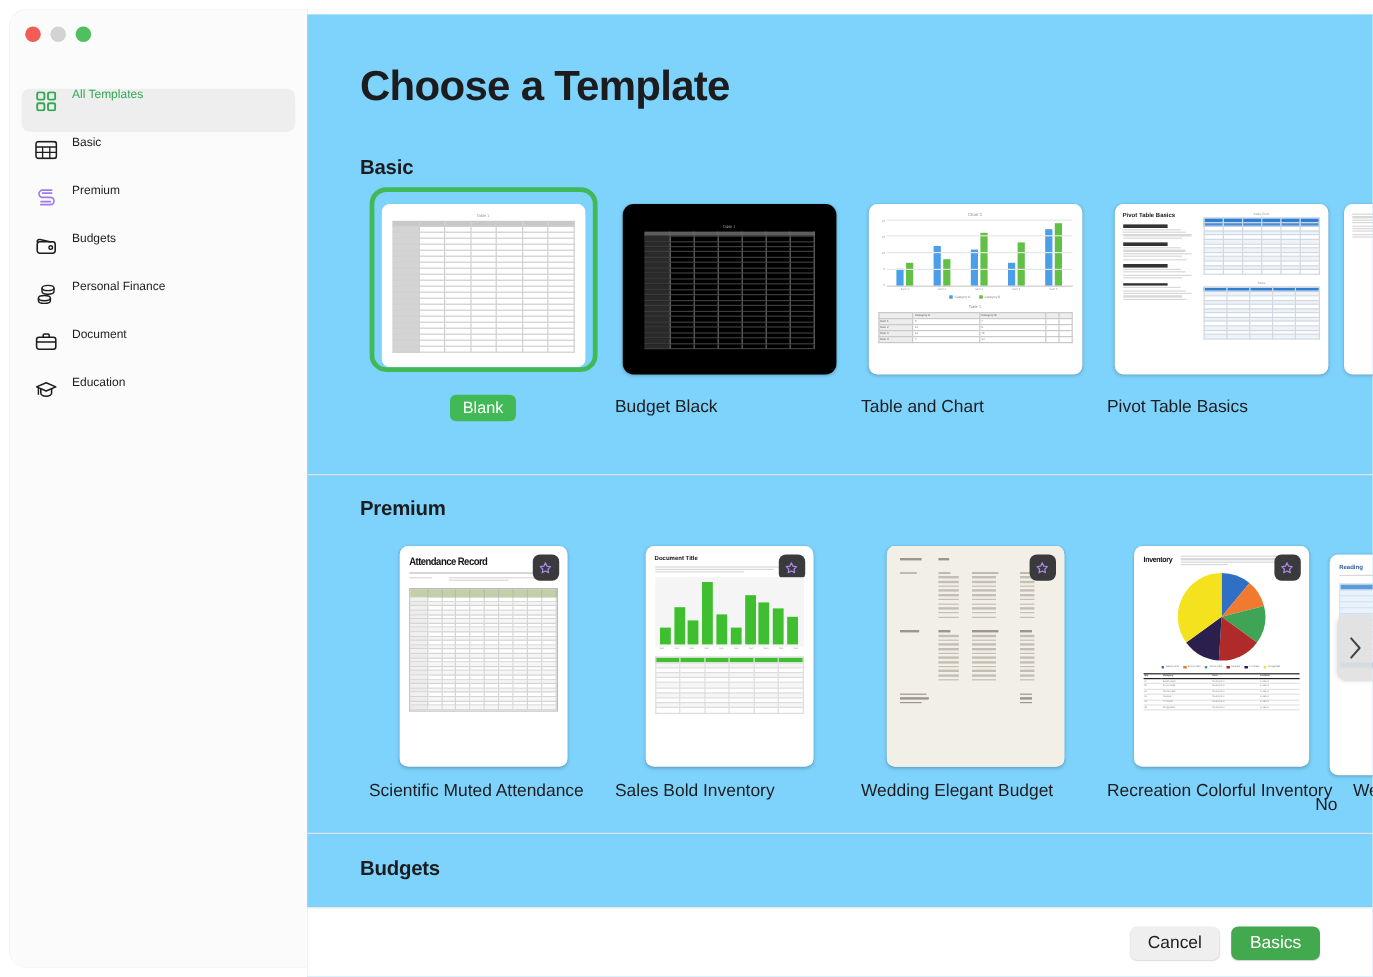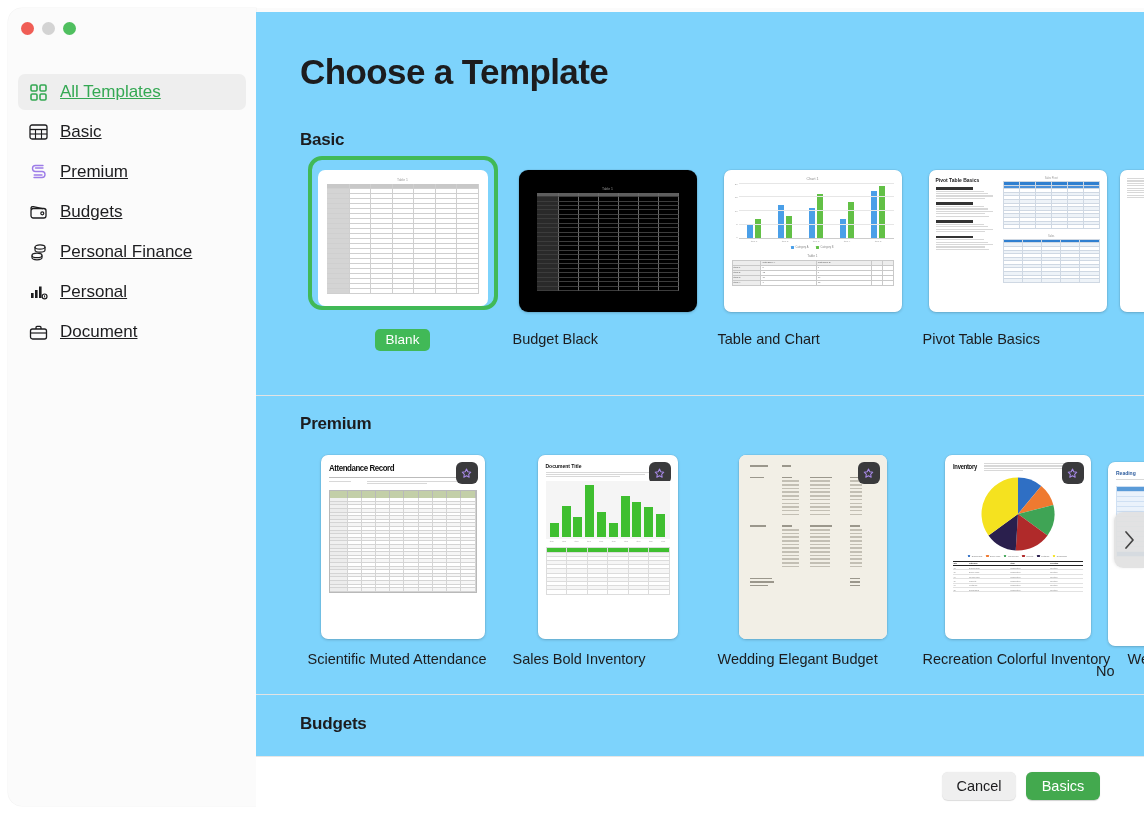--- a/index.html
+++ b/index.html
@@ -30,27 +30,26 @@
     position: absolute; left: 13px; top: 14px;
     display: flex; gap: 8px; align-items: center;
   }
   .tl { width: 13px; height: 13px; border-radius: 50%; display: block; }
   .tl.red { background: #f05d55; }
   .tl.yellow { background: #d3d3d3; }
   .tl.green { background: #4fbf5f; }
 
   .side-list { position: absolute; left: 10px; top: 66px; width: 228px; }
   .side-item {
-    display: flex; align-items: center; gap: 11px;
+    display: flex; align-items: flex-start; gap: 11px;
     height: 36px; padding: 0 10px;
     border-radius: 7px;
-    color: #1d1d1f; font-size: 17px;
+    color: #1d1d1f; font-size: 10px;
     margin-bottom: 4px;
     cursor: default;
-    text-decoration: underline;
   }
   .side-item.active { background: #eeeeee; color: #34a853; }
   .side-item .ico { width: 21px; height: 21px; display: flex; align-items: center; justify-content: center; flex: 0 0 21px; }
   .side-item .ico svg { display: block; }
   .side-label { white-space: nowrap; }
 
   
   .content {
     position: absolute; left: 256px; top: 12px;
     width: 888px; height: 814px;
@@ -330,44 +329,42 @@
           <svg width="18" height="18" viewBox="0 0 18 18">
               <ellipse cx="10" cy="4" rx="5" ry="2.2" fill="none" stroke="#1d1d1f" stroke-width="1.2"></ellipse>
               <path d="M5 4 v3 c0 1.2 2.2 2.2 5 2.2 s5-1 5-2.2 V4" fill="none" stroke="#1d1d1f" stroke-width="1.2"></path>
               <ellipse cx="7" cy="12.4" rx="5" ry="2.2" fill="none" stroke="#1d1d1f" stroke-width="1.2"></ellipse>
               <path d="M2 12.4 v2.2 c0 1.2 2.2 2.2 5 2.2 s5-1 5-2.2 v-2.2" fill="none" stroke="#1d1d1f" stroke-width="1.2"></path>
             </svg>
         </span>
         <span class="side-label">Personal Finance</span>
       </div>
 
-      <div class="side-item">
-        <span class="ico">
-          <svg width="18" height="17" viewBox="0 0 18 17">
-              <rect x="1" y="9" width="2.6" height="5" fill="#1d1d1f"></rect>
-              <rect x="5" y="6" width="2.6" height="8" fill="#1d1d1f"></rect>
-              <rect x="9" y="2.5" width="2.6" height="11.5" fill="#1d1d1f"></rect>
-              <circle cx="14.6" cy="12.4" r="2.4" fill="none" stroke="#1d1d1f" stroke-width="1.2"></circle>
-              <line x1="14.6" y1="11.3" x2="14.6" y2="13.4" stroke="#1d1d1f" stroke-width="1"></line>
-            </svg>
-        </span>
-        <span class="side-label">Personal</span>
-      </div>
 
       <div class="side-item">
         <span class="ico">
           <svg width="19" height="17" viewBox="0 0 19 17">
               <rect x="1.5" y="5" width="16" height="10" rx="2" fill="none" stroke="#1d1d1f" stroke-width="1.3"></rect>
               <path d="M7 5 V3.4 a1 1 0 0 1 1-1 h3 a1 1 0 0 1 1 1 V5" fill="none" stroke="#1d1d1f" stroke-width="1.3"></path>
               <line x1="1.5" y1="9" x2="17.5" y2="9" stroke="#1d1d1f" stroke-width="1.2"></line>
             </svg>
         </span>
         <span class="side-label">Document</span>
       </div>
 
+      <div class="side-item">
+        <span class="ico">
+          <svg width="19" height="17" viewBox="0 0 19 17">
+              <path d="M9.5 3 L17.5 6.4 L9.5 9.8 L1.5 6.4 Z" fill="none" stroke="#1d1d1f" stroke-width="1.3" stroke-linejoin="round"></path>
+              <path d="M5 8 v3.6 c0 1.4 2 2.6 4.5 2.6 s4.5-1.2 4.5-2.6 V8" fill="none" stroke="#1d1d1f" stroke-width="1.3"></path>
+              <line x1="3" y1="7.2" x2="3" y2="12.5" stroke="#1d1d1f" stroke-width="1.2" stroke-linecap="round"></line>
+            </svg>
+        </span>
+        <span class="side-label">Education</span>
+      </div>
 
     </div>
   </div>
 
   <div class="content">
 
     <div class="page-title">Choose a Template</div>
 
     <div class="section sec-basic">
       <div class="sec-head-pos section-head">Basic</div>
@@ -1083,21 +1080,21 @@
 
       <div class="sec-divider" style="top:275px;"></div>
     </div>
 
     <div class="section sec-premium">
       <div class="sec-head-pos section-head">Premium</div>
       <div class="row" style="top:50px;">
 
         <div class="tcard">
           <div class="thumb-wrap" style="height:186px;">
-            <div class="thumb" style="width:164px;height:184px;">
+            <div class="thumb" style="width:140px;height:184px;">
               <div class="pbadge">
                 <svg width="13" height="13" viewBox="0 0 14 14">
                     <path d="M7 2.2 L8.4 5.2 L11.6 5.6 L9.3 7.9 L9.9 11 L7 9.5 L4.1 11 L4.7 7.9 L2.4 5.6 L5.6 5.2 Z" fill="none" stroke="#a88ae8" stroke-width="1.1" stroke-linejoin="round"></path>
                   </svg>
               </div>
               <div class="att">
                 <div class="att-title">Attendance Record</div>
                 <div class="att-rule"></div>
                 <div class="att-note">
                   <div style="width:22%">

